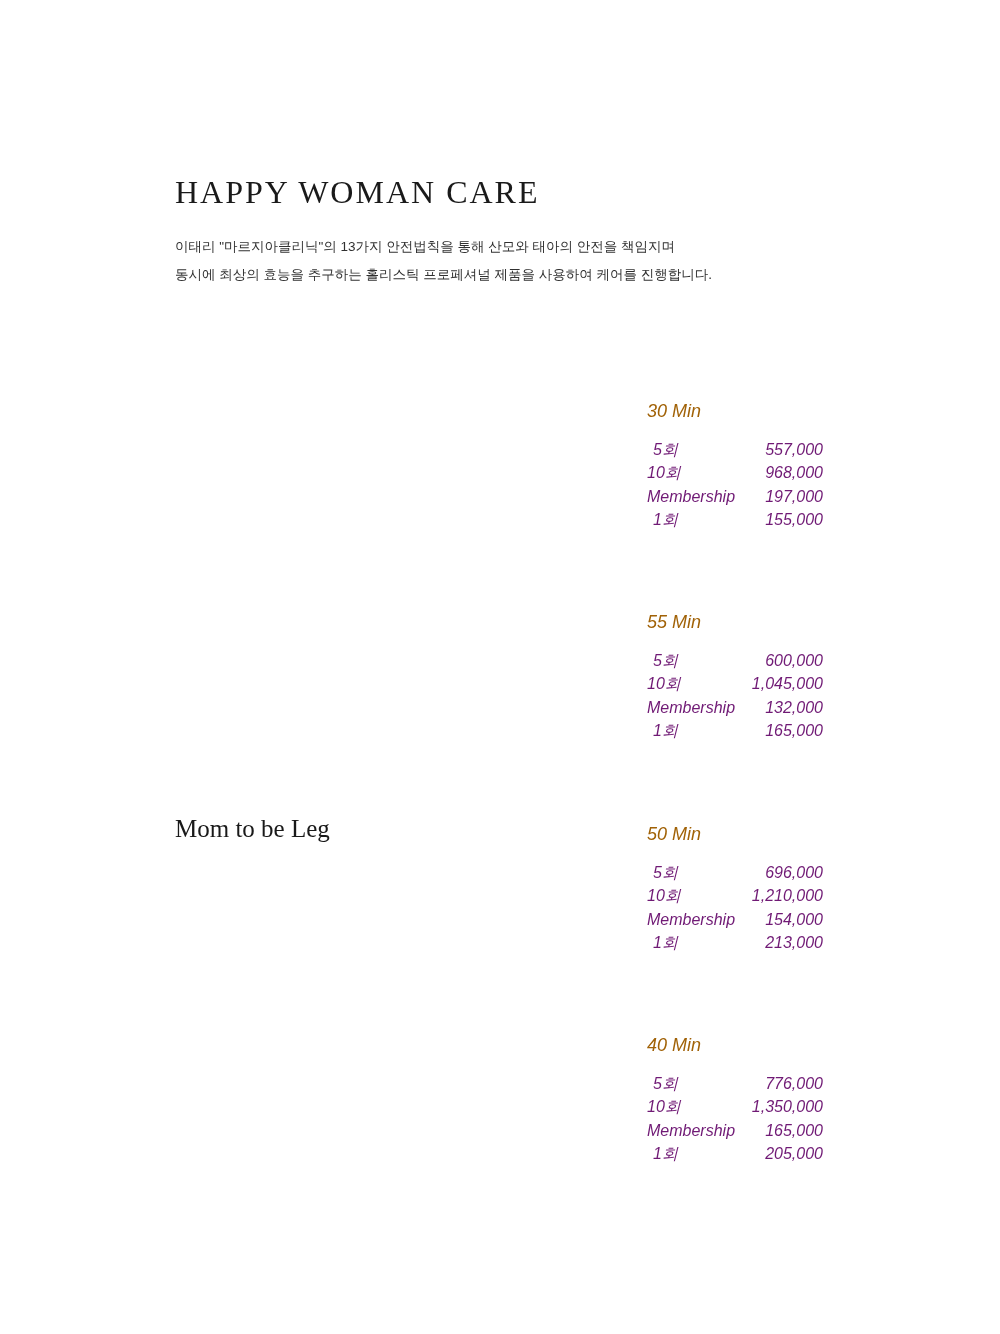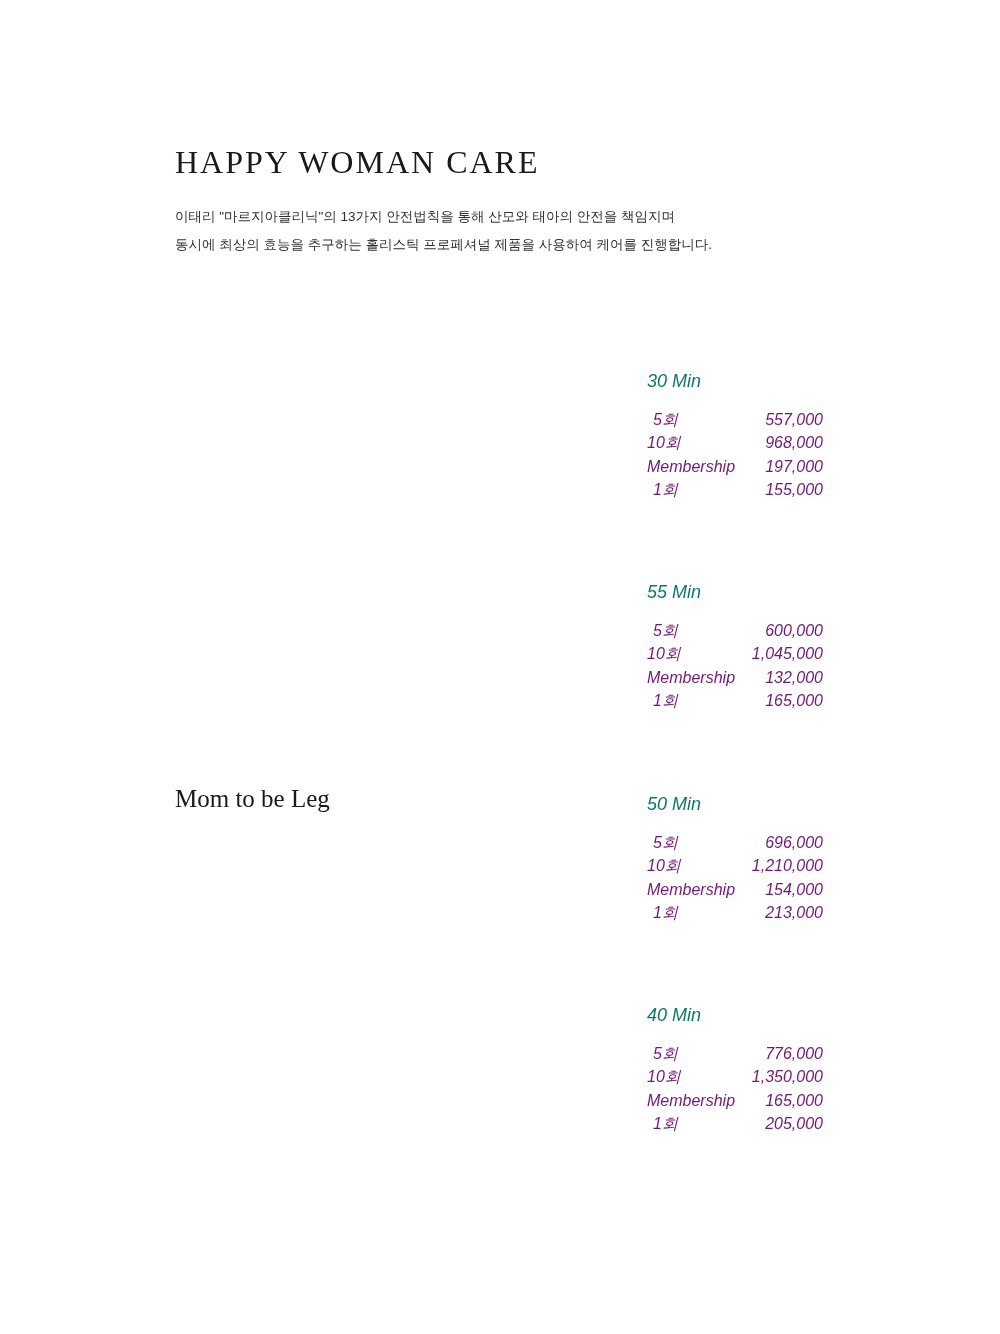--- a/index.html
+++ b/index.html
@@ -3,20 +3,21 @@
 <meta charset="utf-8">
 <style>
   html, body { margin: 0; padding: 0; background: #ffffff; }
   .page {
     position: relative;
     width: 1000px;
     height: 1260px;
     background: #ffffff;
     font-family: "Liberation Serif", serif;
     overflow: hidden;
+    margin-top: 30px;
   }
   .page-title {
     position: absolute;
     left: 175px;
     top: 144px;
     margin: 0;
     font-size: 32px;
     font-weight: 400;
     letter-spacing: 2px;
     color: #1a1a1a;
@@ -47,21 +48,21 @@
     white-space: nowrap;
   }
   .service-duration {
     position: absolute;
     left: 472px;
     top: 5px;
     font-family: "Liberation Sans", sans-serif;
     font-style: italic;
     font-size: 18px;
     line-height: 30px;
-    color: #0f766e;
+    color: #a16207;
     white-space: nowrap;
   }
   .price-rows {
     position: absolute;
     left: 472px;
     top: 47px;
     width: 176px;
     font-family: "Liberation Sans", sans-serif;
     font-style: italic;
     font-size: 16px;

